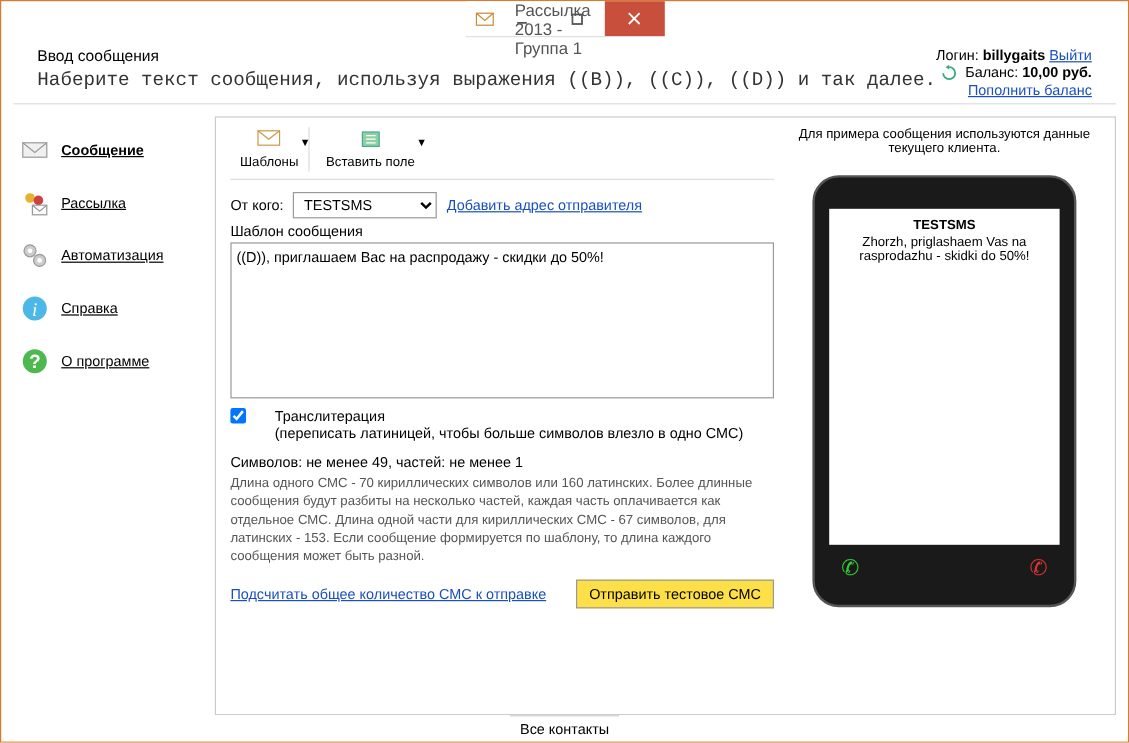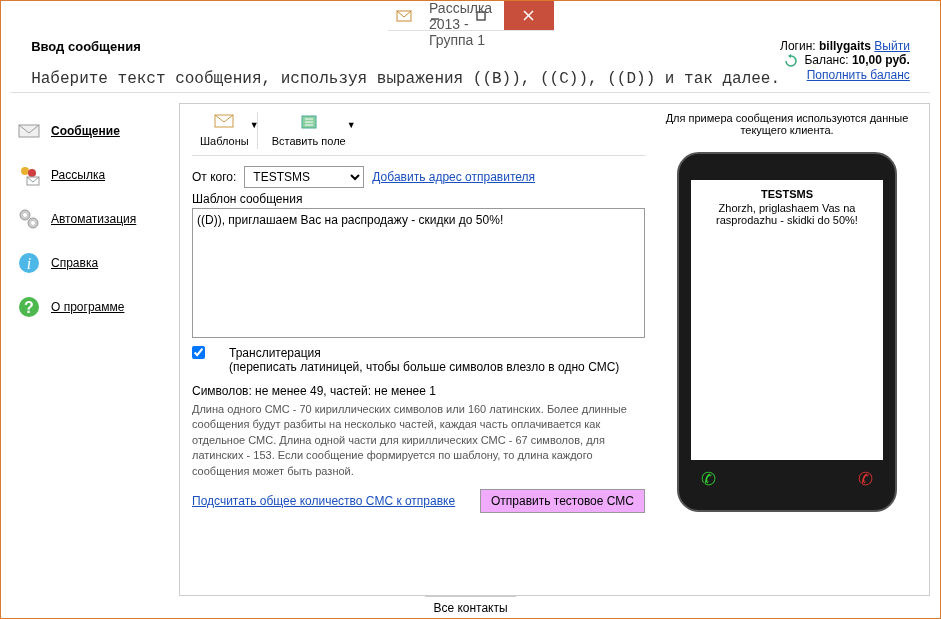--- a/index.html
+++ b/index.html
@@ -6,21 +6,21 @@
 body { font-family: "Segoe UI", Tahoma, sans-serif; font-size: 12px; background: #fff; }
 .window { width: 941px; height: 619px; border: 1px solid #d97a2e; display: flex; flex-direction: column; align-items: center; }
 .titlebar { height: 30px; background: #fff; display: flex; align-items: center; position: relative; border-bottom: 1px solid #e0e0e0; }
 .titlebar-icon { width: 16px; height: 16px; margin-left: 8px; }
 .titlebar-title { position: absolute; left: 50%; transform: translateX(-50%); font-size: 14px; color: #555; }
 .win-buttons { display: flex; margin-left: auto; height: 100%; }
 .win-btn { width: 46px; display: flex; align-items: center; justify-content: center; color: #555; }
 .win-close { background: #c94f3d; color: #fff; width: 50px; }
 .header-panel { padding: 8px 20px 4px 20px; display: flex; justify-content: space-between; border-bottom: 1px solid #ddd; }
 .header-left { }
-.header-title { font-weight: bold; font-size: 13px; margin-bottom: 16px; }
+.header-title { font-weight: normal; font-size: 13px; margin-bottom: 4px; }
 .header-sub { font-size: 16px; color: #333; font-family: Liberation Mono, monospace; }
 .header-right { text-align: right; font-size: 12px; }
 .link { color: #1a4fbf; text-decoration: underline; cursor: pointer; }
 .body { flex: 1; display: flex; padding: 10px 10px 0 10px; gap: 8px; overflow: hidden; }
 .sidebar { width: 160px; padding-top: 6px; }
 .sidebar-item { display: flex; align-items: center; padding: 10px 6px; gap: 10px; cursor: pointer; }
 .sidebar-item.active { font-weight: bold; }
 .sidebar-label { text-decoration: underline; font-size: 12px; }
 .sidebar-icon { width: 24px; height: 24px; display: flex; align-items: center; justify-content: center; }
 .main { flex: 1; border: 1px solid #ccc; padding: 8px 12px 12px 12px; display: flex; gap: 12px; overflow: hidden; }
@@ -32,21 +32,21 @@
 .tool-label { font-size: 11px; margin-top: 2px; }
 .row { display: flex; align-items: center; gap: 8px; margin-bottom: 4px; }
 .select { border: 1px solid #999; padding: 2px 4px; font-size: 12px; width: 120px; background: #fff; }
 .fieldset-label { font-size: 12px; margin-bottom: 2px; }
 .textarea { width: 100%; height: 130px; border: 1px solid #999; padding: 4px; font-family: inherit; font-size: 12px; resize: none; }
 .checkbox-row { display: flex; gap: 24px; margin-top: 8px; align-items: flex-start; }
 .check-desc { font-size: 12px; }
 .stats { margin-top: 10px; font-size: 12px; }
 .hint { font-size: 11px; color: #555; margin-top: 4px; line-height: 1.4; }
 .bottom-row { display: flex; justify-content: space-between; align-items: center; margin-top: 10px; }
-.btn { border: 1px solid #999; background: #f0abfc; padding: 4px 10px; font-size: 12px; cursor: pointer; }
+.btn { border: 1px solid #999; background: #fde047; padding: 4px 10px; font-size: 12px; cursor: pointer; }
 .phone-panel { width: 260px; display: flex; flex-direction: column; align-items: center; }
 .phone-hint { text-align: center; font-size: 11px; margin-bottom: 16px; }
 .phone { width: 220px; height: 360px; background: #1a1a1a; border-radius: 22px; padding: 26px 12px 26px 12px; position: relative; border: 2px solid #555; }
 .phone-screen { background: #fff; width: 100%; height: 280px; padding: 8px; font-size: 11px; text-align: center; }
 .phone-sender { font-weight: bold; margin-bottom: 2px; }
 .phone-btns { display: flex; justify-content: space-between; margin-top: 8px; padding: 0 10px; }
 .call-btn { font-size: 18px; }
 .statusbar { height: 22px; border-top: 1px solid #ccc; padding: 2px 8px; font-size: 12px; display: flex; align-items: center; }
 .refresh-icon { display:inline-block; width:14px; height:14px; vertical-align:middle; margin-right:3px;}
 </style>

